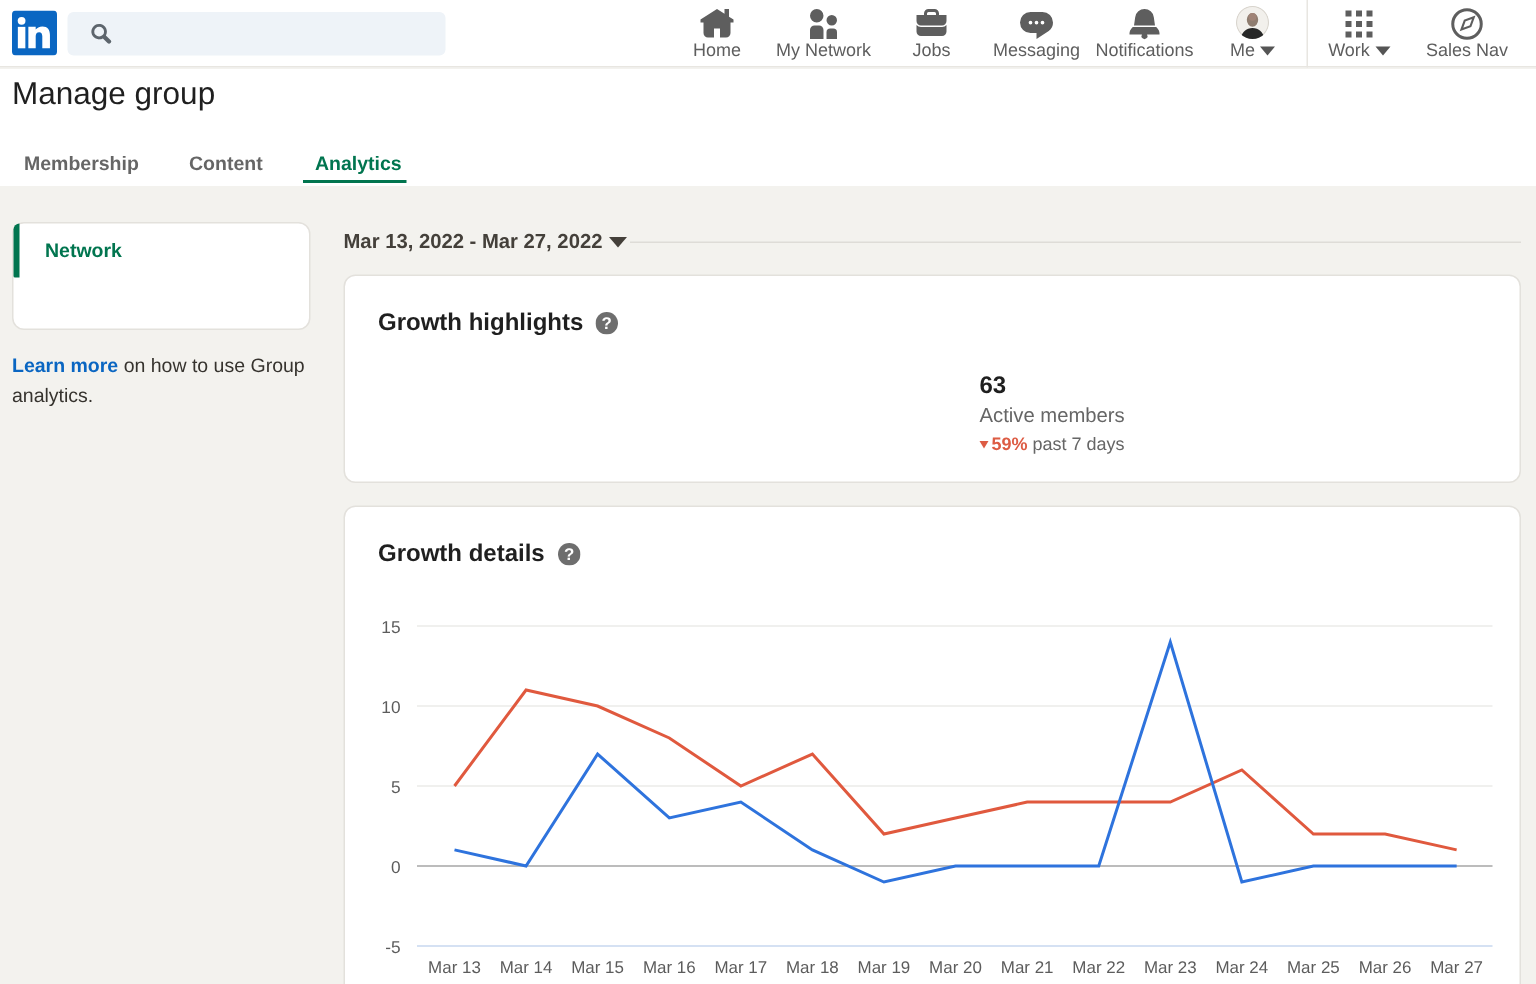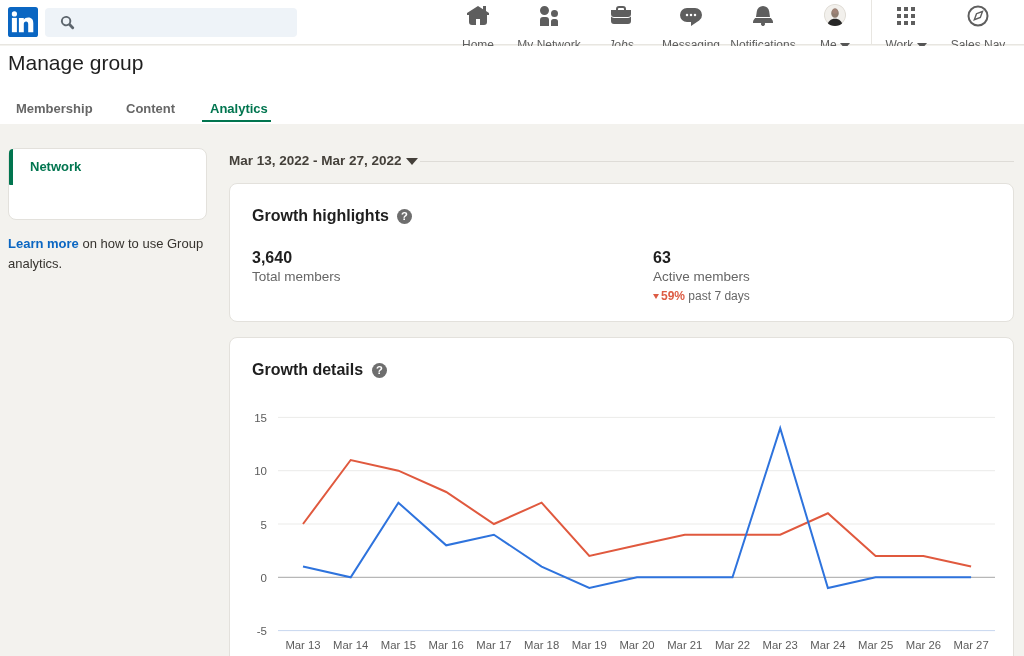--- a/index.html
+++ b/index.html
@@ -6,21 +6,21 @@
 html,body { width:1024px; height:656px; overflow:hidden; }
 body { font-family:"Liberation Sans", sans-serif; background:#f3f2ee; position:relative; }
 
 #topbar { position:absolute; left:0; top:0; width:1024px; height:45px; background:#fff; border-bottom:1px solid #e8e6e1; }
 #logo { position:absolute; left:8px; top:7px; }
 #search { position:absolute; left:45px; top:8px; width:252px; height:29px; background:#eef3f8; border-radius:4px; }
 #search svg { position:absolute; left:15px; top:7px; }
 #search span { position:absolute; left:35px; top:0; line-height:29px; font-size:13.3px; color:#5d656d; }
 .nav { position:absolute; top:0; width:70px; height:45px; text-align:center; }
 .nav .ic { position:absolute; top:4px; left:50%; transform:translateX(-50%); }
-.nav .lb { position:absolute; top:25.5px; width:100%; font-size:12px; color:#5e5e5e; white-space:nowrap;margin-top:12px; }
+.nav .lb { position:absolute; top:25.5px; width:100%; font-size:12px; color:#5e5e5e; white-space:nowrap; }
 #navdiv { position:absolute; left:871px; top:0; width:1px; height:45px; background:#e8e6e1; }
 
 #whitearea { position:absolute; left:0; top:46px; width:1024px; height:78px; background:#fff; }
 #h1 { position:absolute; left:8px; top:51px; font-size:21px; font-weight:500; color:#1f1f1f; }
 .tab { position:absolute; top:101px; font-size:13px; font-weight:600; color:#666; }
 #tab3 { color:#01754f; }
 #tabline { position:absolute; left:202px; top:120px; width:69px; height:2px; background:#01754f; }
 
 #sidecard { position:absolute; left:8px; top:148px; width:199px; height:72px; background:#fff; border:1px solid #e3e1dc; border-radius:8px; }
 #greenbar { position:absolute; left:0px; top:0px; width:4px; height:36px; background:#01754f; border-radius:8px 0 0 2px; }
@@ -66,21 +66,21 @@
       <path d="M23 9v2h-2v7a3 3 0 01-3 3h-4v-6h-4v6H6a3 3 0 01-3-3v-7H1V9l11-7 5 3.18V2h3v5.09z"></path>
     </svg>
   <div class="lb">Home</div>
 </div>
 <div class="nav" style="left:514px;">
   <svg class="ic" width="24" height="24" viewBox="0 0 24 24" fill="#5e5e5e">
       <path d="M12 16v6H3v-6a3 3 0 013-3h3a3 3 0 013 3zm5.5-3a3.5 3.5 0 10-3.5-3.5 3.5 3.5 0 003.5 3.5zm1 2h-2a2.5 2.5 0 00-2.5 2.5V22h7v-4.5a2.5 2.5 0 00-2.5-2.5zM7.5 2A4.5 4.5 0 1012 6.5 4.49 4.49 0 007.5 2z"></path>
     </svg>
   <div class="lb">My Network</div>
 </div>
-<div class="nav" style="left:586px;font-style:italic;">
+<div class="nav" style="left:586px;">
   <svg class="ic" width="24" height="24" viewBox="0 0 24 24" fill="#5e5e5e">
       <path d="M17 6V5a3 3 0 00-3-3h-4a3 3 0 00-3 3v1H2v4a3 3 0 003 3h14a3 3 0 003-3V6zM9 5a1 1 0 011-1h4a1 1 0 011 1v1H9zm10 9a4 4 0 003-1.38V17a3 3 0 01-3 3H5a3 3 0 01-3-3v-4.38A4 4 0 005 14z"></path>
     </svg>
   <div class="lb">Jobs</div>
 </div>
 <div class="nav" style="left:656px;">
   <svg class="ic" width="24" height="24" viewBox="0 0 24 24" fill="#5e5e5e">
       <path d="M16 4H8a7 7 0 000 14h4v4l8.16-5.39A6.78 6.78 0 0023 11a7 7 0 00-7-7zm-8 8.25A1.25 1.25 0 119.25 11 1.25 1.25 0 018 12.25zm4 0A1.25 1.25 0 1113.25 11 1.25 1.25 0 0112 12.25zm4 0A1.25 1.25 0 1117.25 11 1.25 1.25 0 0116 12.25z"></path>
     </svg>
   <div class="lb">Messaging</div>
@@ -138,24 +138,20 @@
 
 <div id="daterow">Mar 13, 2022 - Mar 27, 2022</div>
 <div id="datecaret"></div>
 <div id="daterule"></div>
 
 <div class="card" id="card1">
   <div class="ctitle">Growth highlights <svg class="helpic" width="15" height="15" viewBox="0 0 16 16">
         <circle cx="8" cy="8" r="8" fill="#6e6e6e"></circle>
         <text x="8" y="12.2" font-size="12" font-weight="bold" fill="#fff" text-anchor="middle">?</text>
       </svg></div>
-  <div id="stat1">
-      <div class="statnum">3,640</div>
-      <div class="statlab">Total members</div>
-    </div>
   <div id="stat2">
       <div class="statnum">63</div>
       <div class="statlab">Active members</div>
     <div id="trend"><span class="tri"></span><b>59%</b> past 7 days</div>
   </div>
 </div>
 
 <div class="card" id="card2">
   <div class="ctitle">Growth details <svg class="helpic" width="15" height="15" viewBox="0 0 16 16">
         <circle cx="8" cy="8" r="8" fill="#6e6e6e"></circle>

